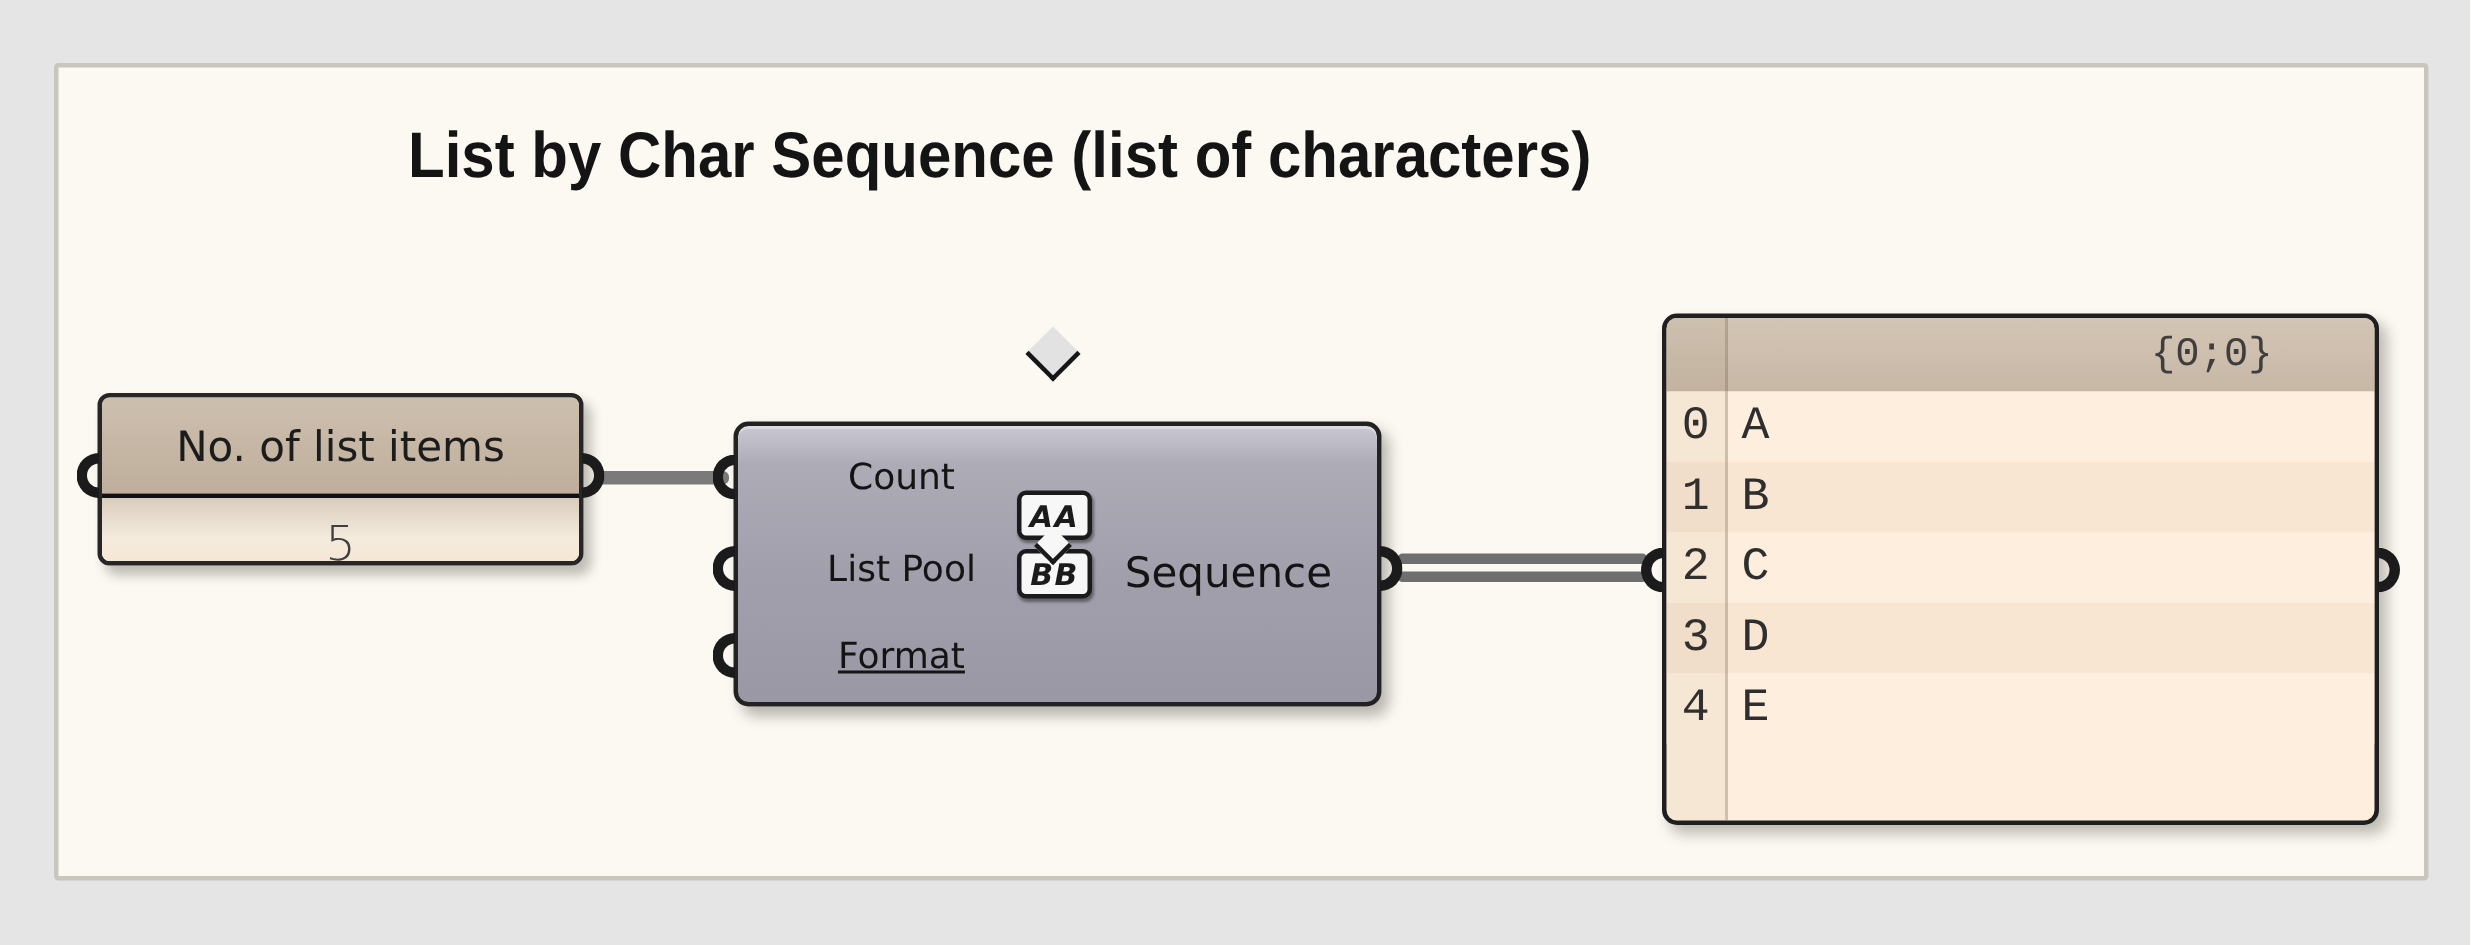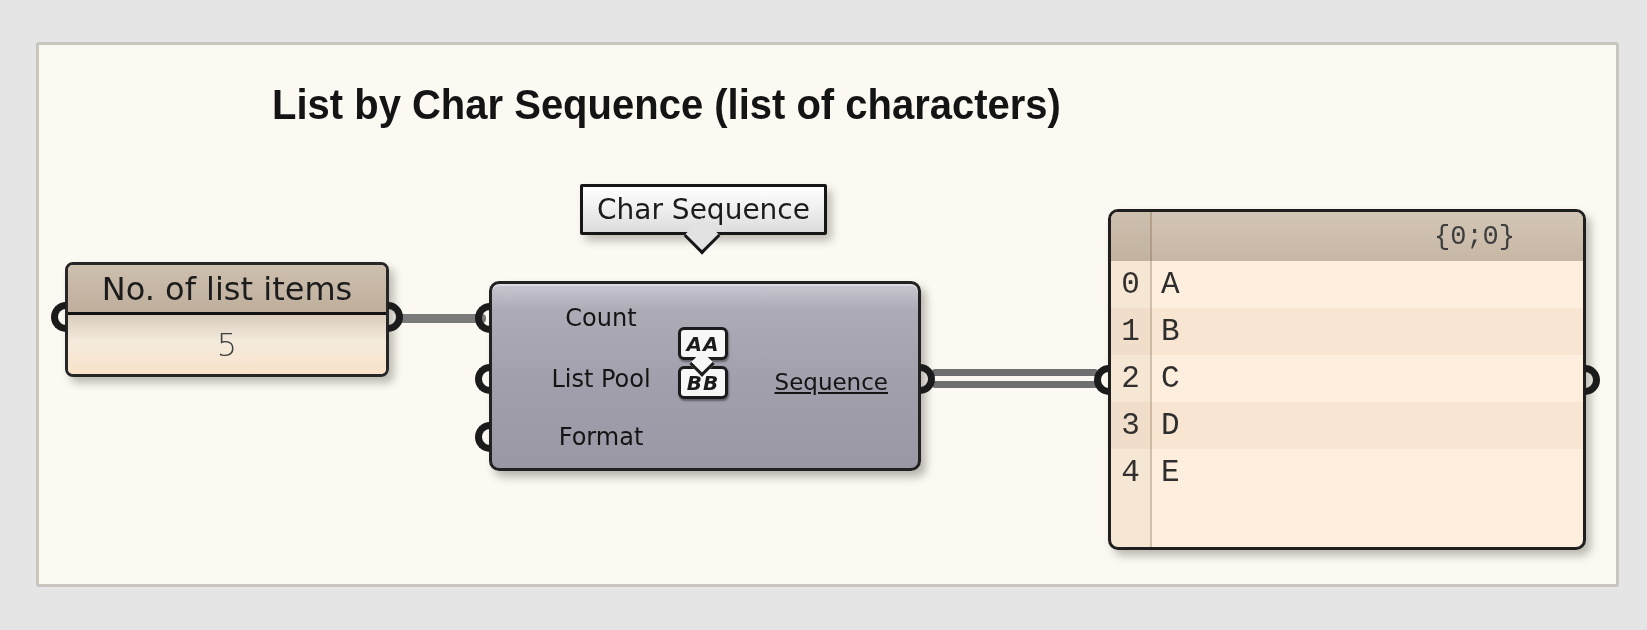--- a/index.html
+++ b/index.html
@@ -31,36 +31,36 @@
   .wire-double .bar.b2{bottom:0;}
   
   .grip{position:absolute;width:8px;height:16px;border:7px solid #1b1b1b;
         background:transparent;z-index:7;box-sizing:content-box;}
   .grip.gl{border-right:none;border-radius:15px 0 0 15px;}
   .grip.gr{border-left:none;border-radius:0 15px 15px 0;}
   
   .npanel{position:absolute;left:65px;top:262px;width:324px;height:115px;z-index:5;
           border:3px solid #262626;border-radius:8px;box-sizing:border-box;overflow:hidden;
           box-shadow:5px 6px 8px rgba(60,55,45,.32);}
-  .npanel .hd{height:47px;background:linear-gradient(180deg,#cdbfae,#bfae9c);
+  .npanel .hd{height:64px;background:linear-gradient(180deg,#cdbfae,#bfae9c);
               display:flex;align-items:center;justify-content:center;
-              font-size:32px;color:#1c1c1c;}
+              font-size:28px;color:#1c1c1c;}
   .npanel .dv{height:3px;background:#111111;}
   .npanel .bd{height:59px;background:linear-gradient(180deg,#d9ccbd 0%,#f4ebdd 45%,#f9e2c9 100%);
               display:flex;align-items:center;justify-content:center;
               font-size:32px;font-weight:300;color:#3f3f3f;}
   
   .comp{position:absolute;left:489px;top:281px;width:432px;height:190px;z-index:5;
         border:3px solid #222222;border-radius:10px;box-sizing:border-box;
         background:linear-gradient(180deg,#c9c7d0 0%,#adabb6 14%,#a19fab 55%,#9a98a4 100%);
         box-shadow:5px 6px 9px rgba(60,55,45,.35), inset 0 2px 0 rgba(255,255,255,.35);}
   .comp .in-label{position:absolute;transform:translate(-50%,-50%);left:109px;
                   font-size:24px;color:#141414;white-space:nowrap;}
   .comp .out-label{position:absolute;right:30px;top:98px;transform:translateY(-50%);
-                   font-size:23px;color:#141414;white-space:nowrap;text-decoration:underline;}
+                   font-size:28px;color:#141414;white-space:nowrap;}
   .gh-icon{position:absolute;left:186px;top:43px;width:50px;height:72px;font-style:italic;}
   .gh-icon .tile{position:absolute;left:0;width:50px;height:33px;background:#f7f7f7;
                  border:3px solid #1b1b1b;border-radius:6px;box-sizing:border-box;
                  display:flex;align-items:center;justify-content:center;
                  font-weight:bold;font-size:20px;letter-spacing:1px;color:#1b1b1b;
                  box-shadow:1px 2px 2px rgba(0,0,0,.4);}
   .gh-icon .t1{top:0;}
   .gh-icon .t2{bottom:0;}
   .gh-icon .chev{position:absolute;left:15px;top:28px;width:18px;height:18px;background:#f7f7f7;
                  border-right:3px solid #1b1b1b;border-bottom:3px solid #1b1b1b;
@@ -98,29 +98,26 @@
   </div>
 
   <div class="npanel">
     <div class="hd">No. of list items</div>
     <div class="dv"></div>
     <div class="bd">5</div>
   </div>
   <div class="grip gl" style="left:51px;top:302px;"></div>
   <div class="grip gr" style="left:388px;top:302px;"></div>
 
-  <div class="tip-box">
-    <span class="tip-label">Char Sequence</span>
-  </div>
   <div class="tip-tail"></div>
 
   <div class="comp">
     <span class="in-label" style="top:34px;">Count</span>
     <span class="in-label" style="top:95px;">List Pool</span>
-    <span class="in-label" style="top:153px;">Format</span>
+    <span class="in-label" style="top:153px;text-decoration:underline;">Format</span>
     <div class="gh-icon">
       <div class="tile t1">AA</div>
       <div class="chev"></div>
       <div class="tile t2">BB</div>
     </div>
     <span class="out-label">Sequence</span>
   </div>
   <div class="grip gl" style="left:475px;top:303px;"></div>
   <div class="grip gl" style="left:475px;top:364px;"></div>
   <div class="grip gl" style="left:475px;top:422px;"></div>

